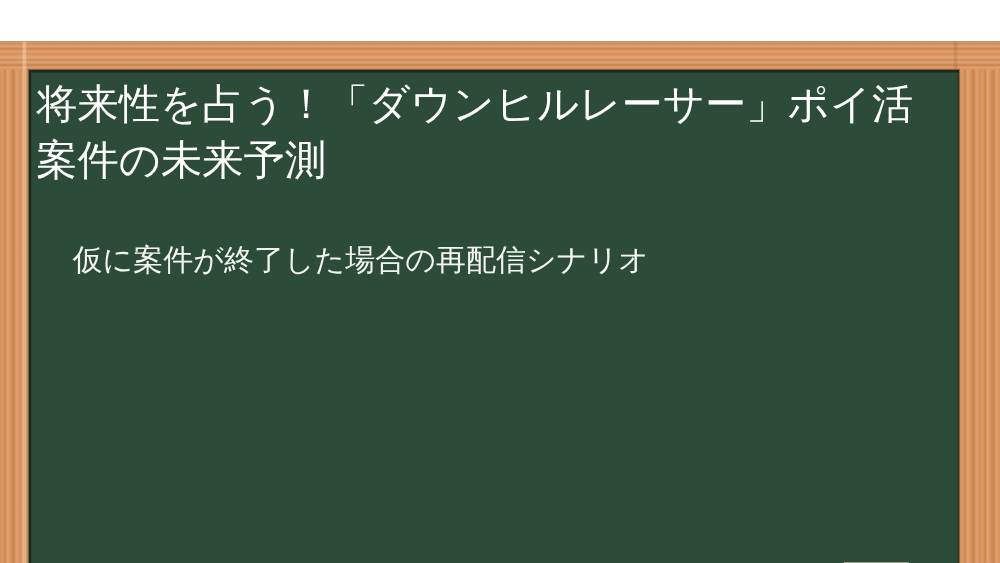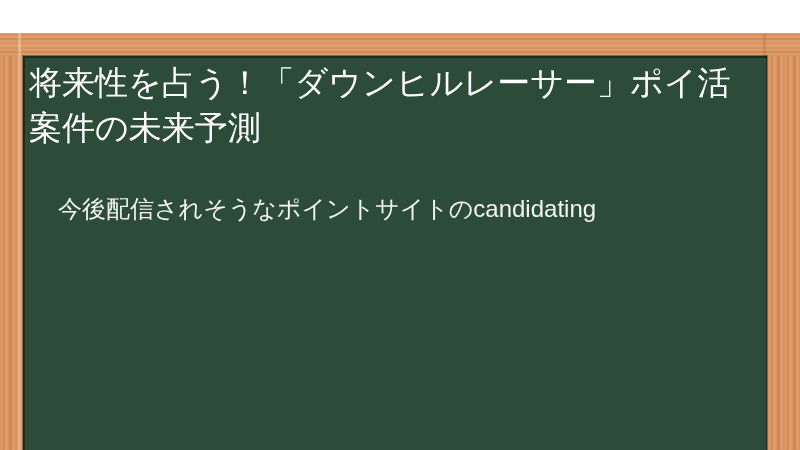--- a/index.html
+++ b/index.html
@@ -146,20 +146,20 @@
   <div class="frame-top"></div>
   <div class="frame-left-shine"></div>
   <div class="frame-right-shine"></div>
   <div class="frame-bottom"></div>
 
   <div class="board">
 
     <div class="board-title">将来性を占う！「ダウンヒルレーサー」ポイ活案件の未来予測</div>
 
     <ul class="board-list">
-      <li>今後配信されそうなポイントサイトのcandidating</li>
+      <li>仮に案件が終了した場合の再配信シナリオ</li>
     </ul>
 
   </div>
 
   <div class="chalk"></div>
 
 </div>
 
 </body></html>

